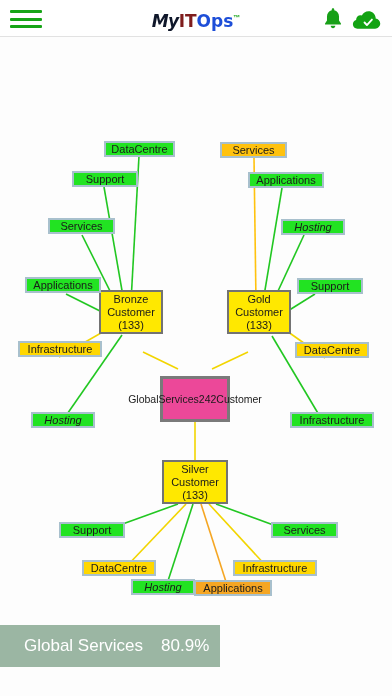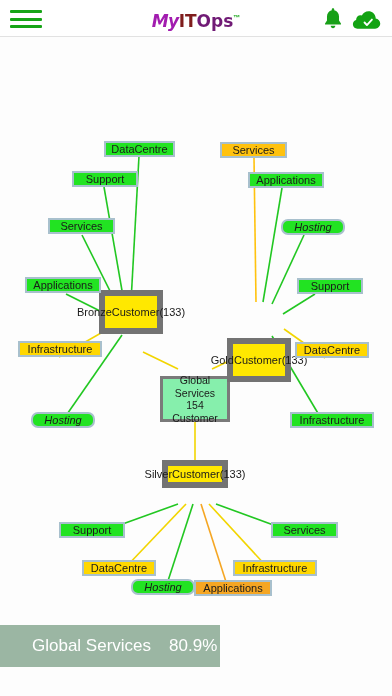--- a/index.html
+++ b/index.html
@@ -22,23 +22,23 @@
     display: flex; flex-direction: column; justify-content: space-between;
     cursor: pointer;
   }
   #hamburger span { display: block; height: 3px; width: 32px; background: #17a517; border-radius: 1px; }
 
   #logo {
     position: absolute; left: 0; top: 8px; width: 392px;
     text-align: center; font-size: 17px; font-weight: bold; line-height: 20px;
     white-space: nowrap; user-select: none;
   }
-  #logo .lg-my { color: #a21caf; font-style: italic; font-family: "DejaVu Sans", sans-serif; letter-spacing: -0.5px; margin-top: 22px; }
+  #logo .lg-my { color: #0f172a; font-style: italic; font-family: "DejaVu Sans", sans-serif; letter-spacing: -0.5px; margin-top: 22px; }
   #logo .lg-it { color: #7f1d1d; font-family: "DejaVu Sans", sans-serif; }
-  #logo .lg-ops { color: #701a75; font-family: "DejaVu Sans", sans-serif; }
+  #logo .lg-ops { color: #1d4ed8; font-family: "DejaVu Sans", sans-serif; }
   #logo .lg-tm { color: #17a517; font-size: 7px; vertical-align: super; }
 
   #bell-icon { position: absolute; right: 48px; top: 7px; width: 22px; height: 23px; cursor: pointer; }
   #cloud-icon { position: absolute; right: 10px; top: 9px; width: 30px; height: 21px; cursor: pointer; }
 
   
   #canvas {
     position: absolute; left: 0; top: 37px; width: 392px; height: 584px;
     background: #fdfdfd; overflow: hidden;
   }
@@ -53,44 +53,44 @@
     color: #1a1a1a;
     display: flex; align-items: center; justify-content: center;
     white-space: nowrap;
     cursor: pointer;
     padding: 1px 4px;
   }
   .node.green  { background: #22e322; }
   .node.yellow { background: #ffd700; }
   .node.gold   { background: #ffc20e; }
   .node.orange { background: #f5a623; }
-  .node.italic { font-style: italic; border-radius: 7px; }
+  .node.italic { font-style: italic; }
 
   .node.customer {
     background: #ffe800;
-    border: 6px solid #737373;
+    border: 2px solid #737373;
     font-size: 11px; line-height: 13px;
-    flex-direction: row;
+    flex-direction: column;
   }
   #node-center {
     position: absolute;
-    background: #86efac;
+    background: #ec4899;
     border: 3px solid #7a7a7a;
     font-size: 10.5px; line-height: 12.5px;
     text-align: center; color: #1a1a1a;
-    display: flex; flex-direction: column; align-items: center; justify-content: center;
+    display: flex; flex-direction: row; align-items: center; justify-content: center;
     cursor: pointer;
   }
 
   
   #footer {
     position: absolute; left: 0; top: 625px; width: 220px; height: 42px;
     background: #9bb6a3;
     display: flex; align-items: center;
-    padding-left: 32px;
+    padding-left: 24px;
     color: #ffffff; font-size: 17px;
   }
   #footer .f-pct { margin-left: 18px; }
 </style>
 </head>
 <body>
 
 <div id="app">
 
   <div id="header">
@@ -146,37 +146,37 @@
       <line x1="186" y1="467" x2="125" y2="531" stroke="#f2d500" stroke-width="1.6"></line>
       <line x1="193" y1="467" x2="166" y2="550" stroke="#22c722" stroke-width="1.6"></line>
       <line x1="201" y1="467" x2="228" y2="551" stroke="#f5a623" stroke-width="1.6"></line>
       <line x1="209" y1="467" x2="268" y2="531" stroke="#f2d500" stroke-width="1.6"></line>
       <line x1="216" y1="467" x2="287" y2="493" stroke="#22c722" stroke-width="1.6"></line>
     </svg>
 
     <div id="node-center" style="left:160px; top:339px; width:70px; height:46px;">
       <span>Global</span>
       <span>Services</span>
-      <span>154</span>
+      <span>242</span>
       <span>Customer</span>
     </div>
 
     <div class="node customer" style="left:99px; top:253px; width:64px; height:44px;">
       <span>Bronze</span>
       <span>Customer</span>
       <span>(133)</span>
     </div>
 
-    <div class="node customer" style="left:227px; top:253px; width:64px; height:44px;margin-top:48px;">
+    <div class="node customer" style="left:227px; top:253px; width:64px; height:44px;">
       <span>Gold</span>
       <span>Customer</span>
       <span>(133)</span>
     </div>
 
-    <div class="node customer" style="left:162px; top:423px; width:66px; height:28px;">
+    <div class="node customer" style="left:162px; top:423px; width:66px; height:44px;">
       <span>Silver</span>
       <span>Customer</span>
       <span>(133)</span>
     </div>
 
     <div class="node green" style="left:104px; top:104px; width:71px; height:16px;">DataCentre</div>
     <div class="node green" style="left:72px;  top:134px; width:66px; height:16px;">Support</div>
     <div class="node green" style="left:48px;  top:181px; width:67px; height:16px;">Services</div>
     <div class="node green" style="left:25px;  top:240px; width:76px; height:16px;">Applications</div>
     <div class="node yellow" style="left:18px;  top:304px; width:84px; height:16px;">Infrastructure</div>

